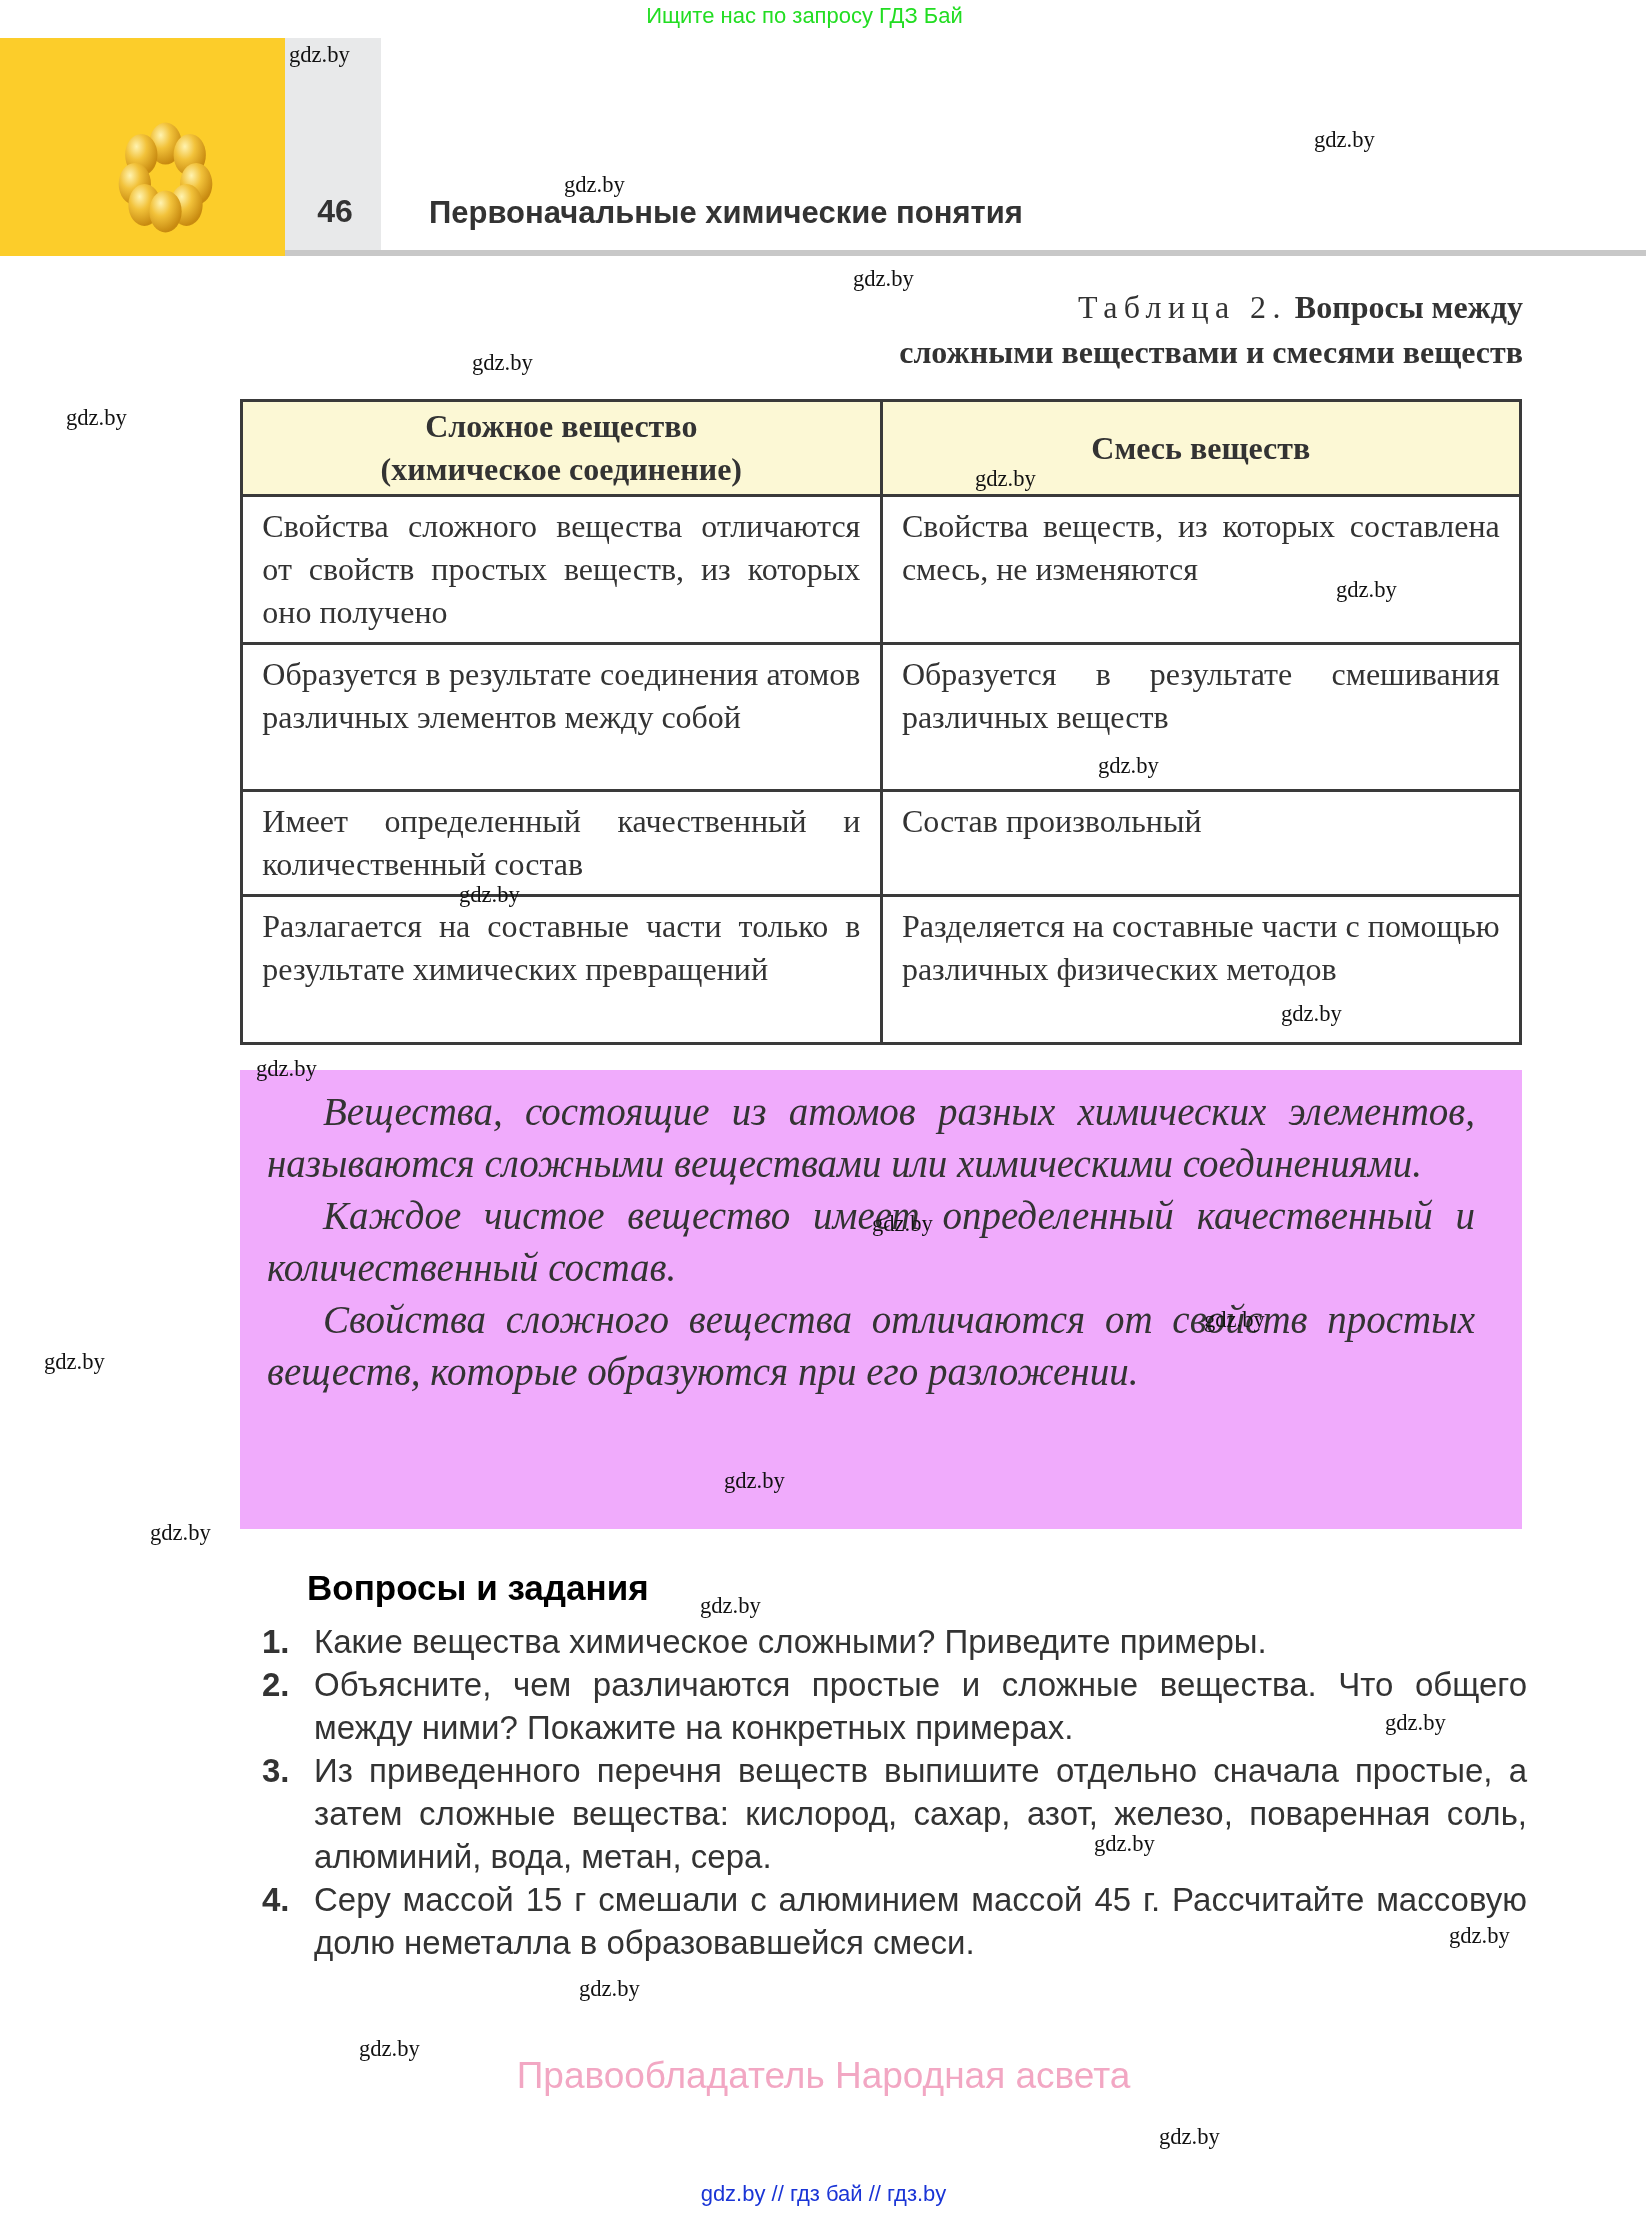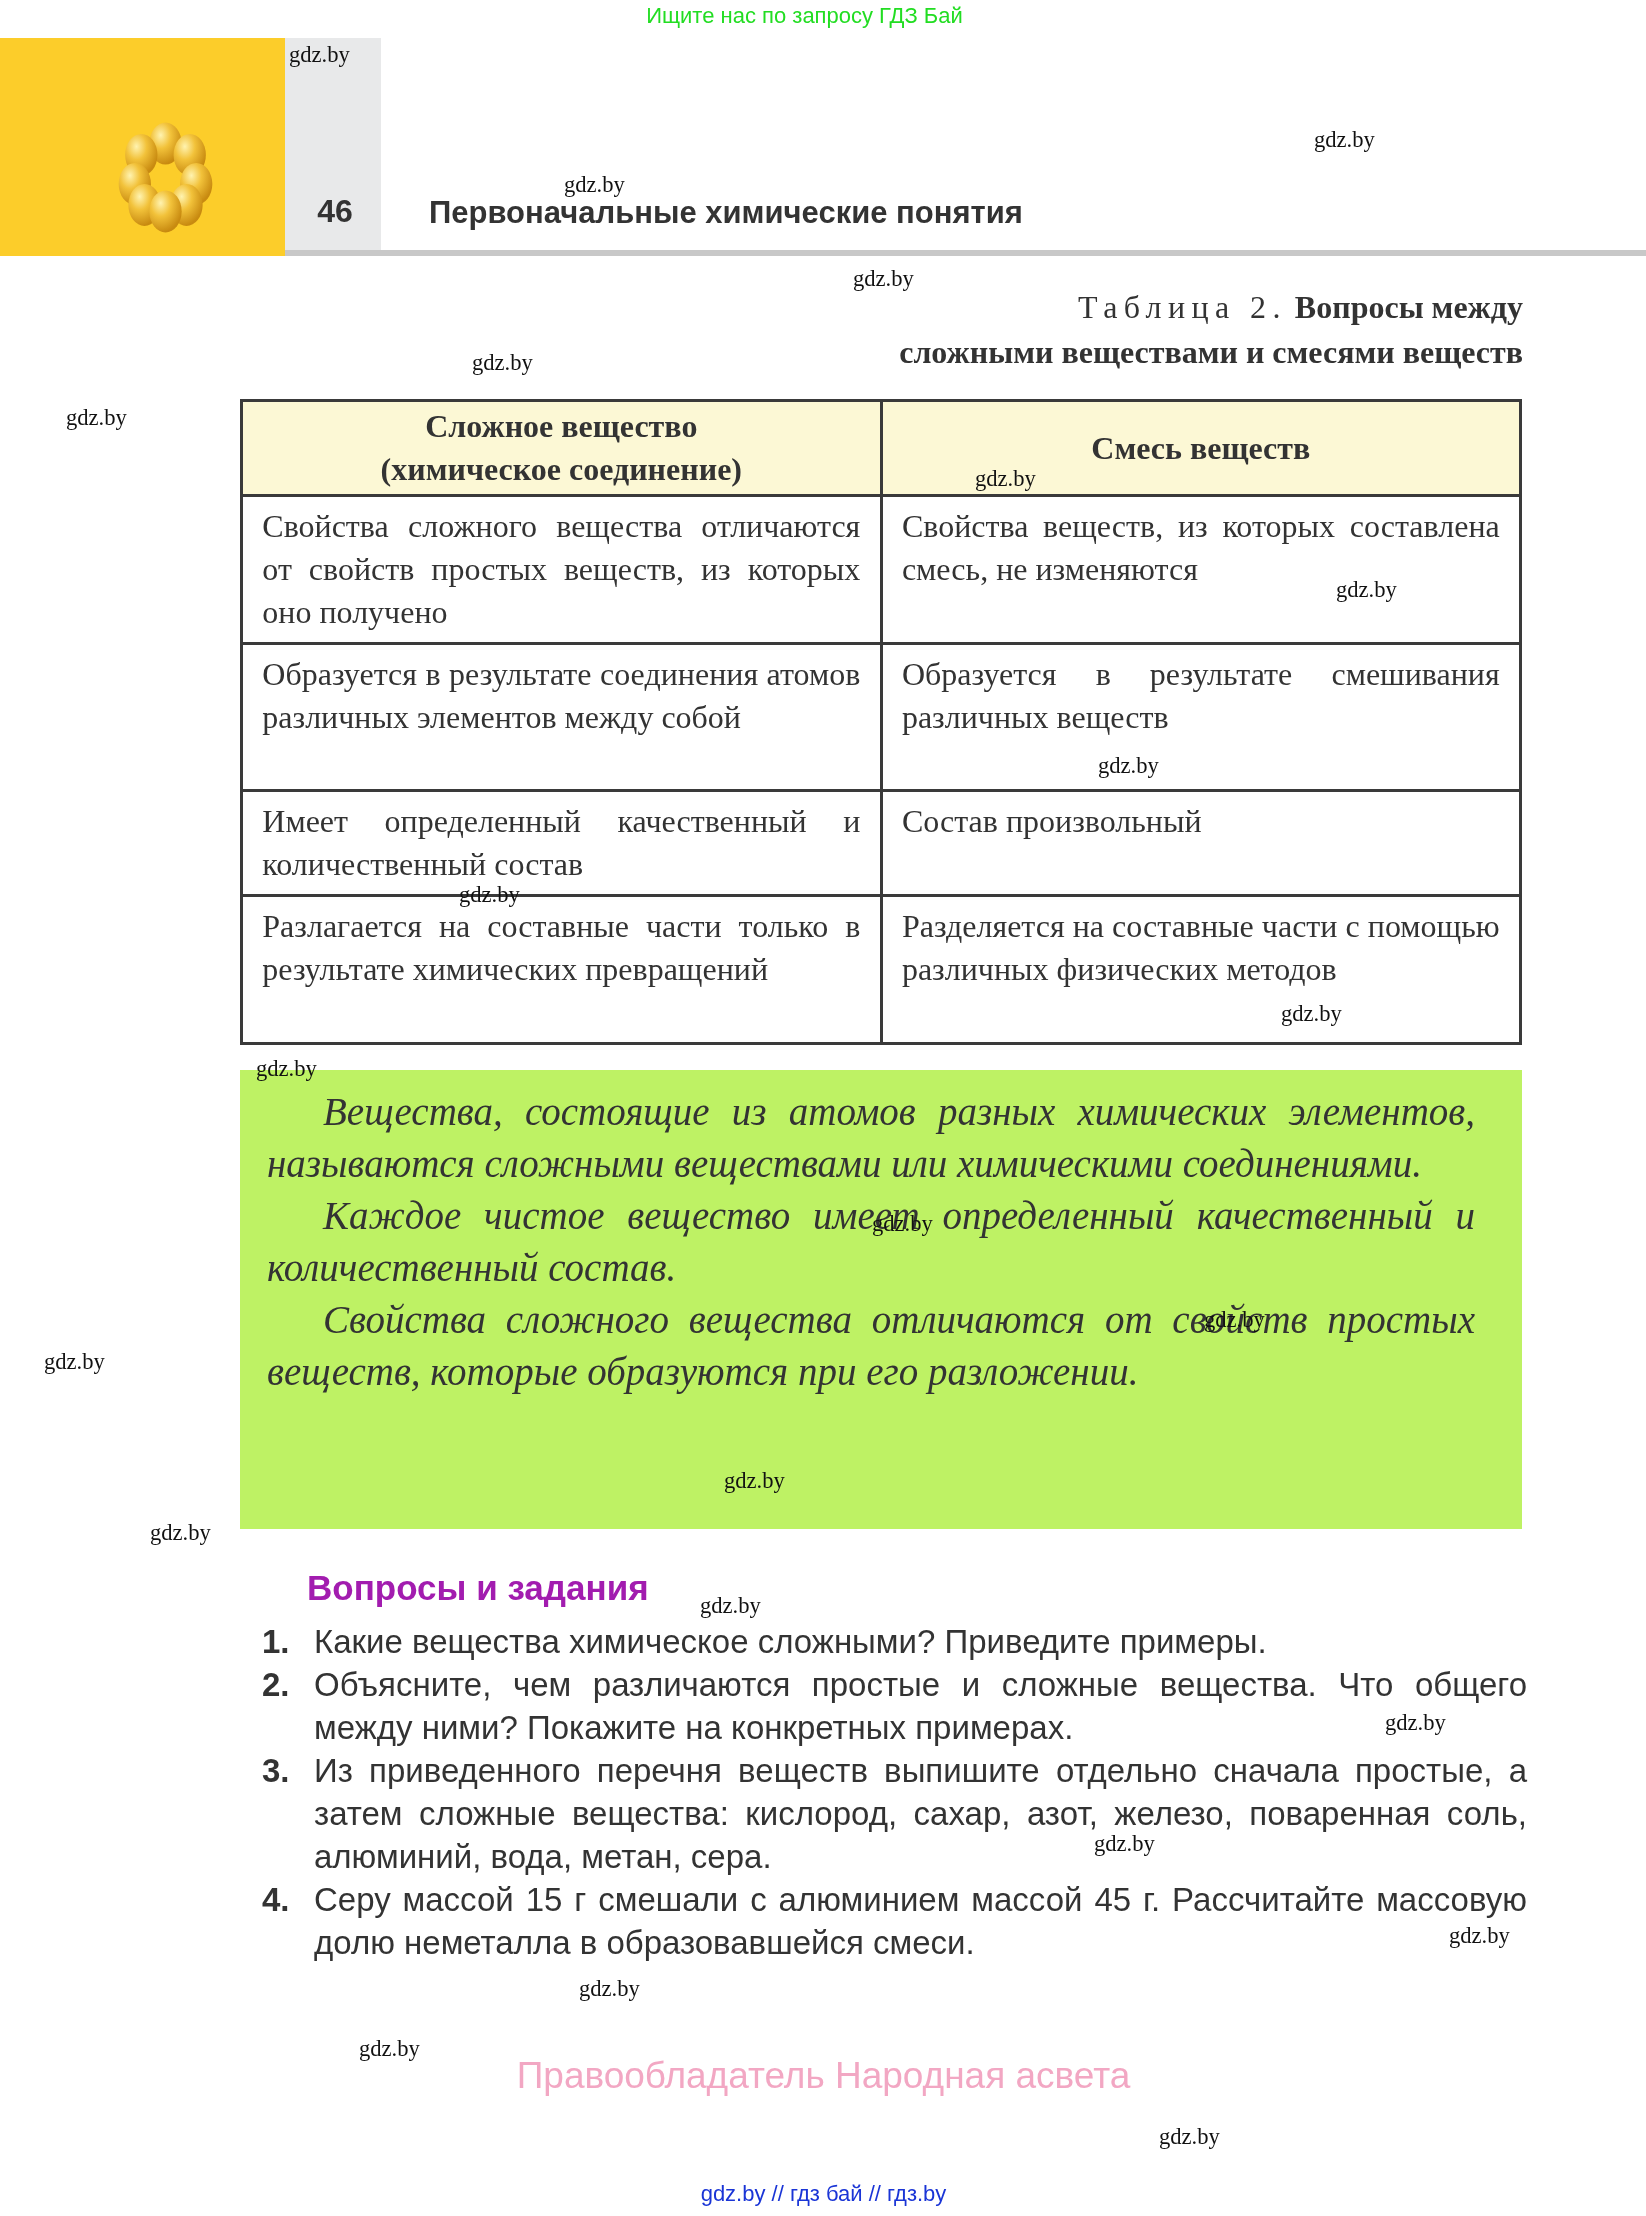--- a/index.html
+++ b/index.html
@@ -12,23 +12,23 @@
   .chapter-title { position:absolute; left:429px; top:195px; font-size:31px; font-weight:bold; color:#333; white-space:nowrap; }
   .logo { position:absolute; left:109px; top:121px; width:113px; height:113px; }
   .wm { position:absolute; font-size:22.6px; color:#111; font-family:Liberation Serif, serif; white-space:nowrap; }
   .caption { position:absolute; right:124px; text-align:right; font-family:"Liberation Serif", serif; font-size:32px; color:#333; white-space:nowrap; }
   .caption .spaced { letter-spacing:6.4px; font-weight:normal; }
   .caption b { font-weight:bold; }
   table.cmp { position:absolute; left:240px; top:399px; width:1282px; border-collapse:collapse; font-family:"Liberation Serif", serif; font-size:32px; color:#333; }
   table.cmp th, table.cmp td { border:3.2px solid #3a3a3a; vertical-align:top; padding:8px 19.3px; line-height:43px; text-align:justify; }
   table.cmp th { background:#fcf8d5; font-weight:bold; text-align:center; vertical-align:middle; height:81px; padding:3.2px 16px; }
   table.cmp td.c1, table.cmp th.c1 { width:598px; }
-  .def-box { position:absolute; left:240px; top:1070px; width:1282px; height:459px; background:#bef264; box-sizing:border-box; padding:16px 47px 0 27px; font-family:"Liberation Serif", serif; font-style:italic; font-size:39px; line-height:52px; color:#333; text-align:justify; }
+  .def-box { position:absolute; left:240px; top:1070px; width:1282px; height:459px; background:#f0abfc; box-sizing:border-box; padding:16px 47px 0 27px; font-family:"Liberation Serif", serif; font-style:italic; font-size:39px; line-height:52px; color:#333; text-align:justify; }
   .def-box p { margin:0; text-indent:56px; }
-  .q-heading { position:absolute; left:307px; top:1568px; font-size:35px; font-weight:bold; color:#a21caf; }
+  .q-heading { position:absolute; left:307px; top:1568px; font-size:35px; font-weight:bold; color:#000000; }
   .q-list { position:absolute; left:262px; top:1620px; width:1265px; font-size:33px; line-height:43px; color:#333; }
   .q-item { display:flex; }
   .q-num { width:52px; font-weight:bold; flex:none; }
   .q-text { flex:1; text-align:justify; }
   .footer-rights { position:absolute; left:0; width:1647px; top:2055px; text-align:center; font-size:37px; color:#f2a7c3; }
   .footer-links { position:absolute; left:0; width:1647px; top:2181px; text-align:center; font-size:22px; color:#1a35d6; }
 </style>
 </head>
 <body>
 

